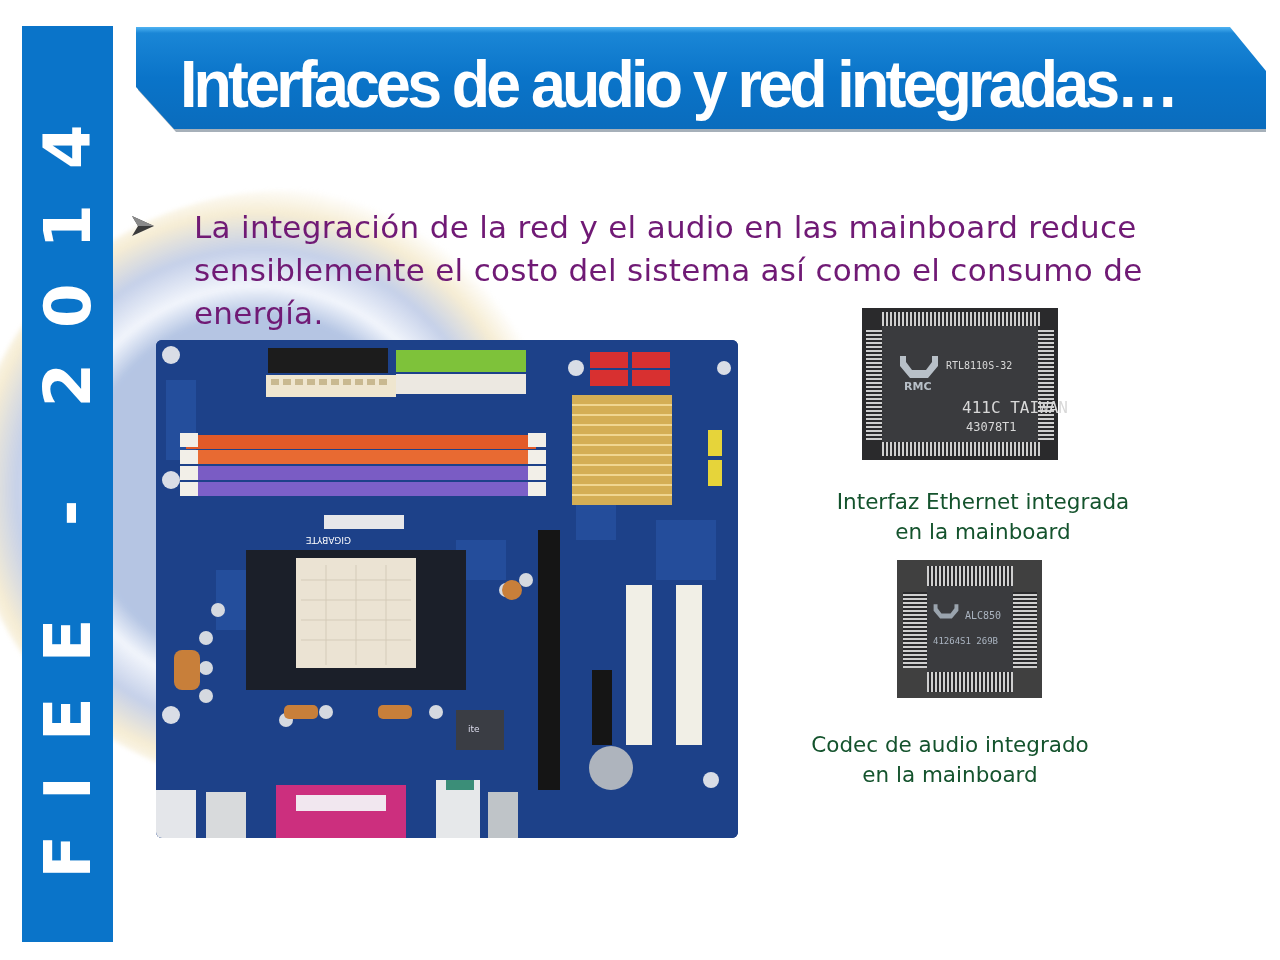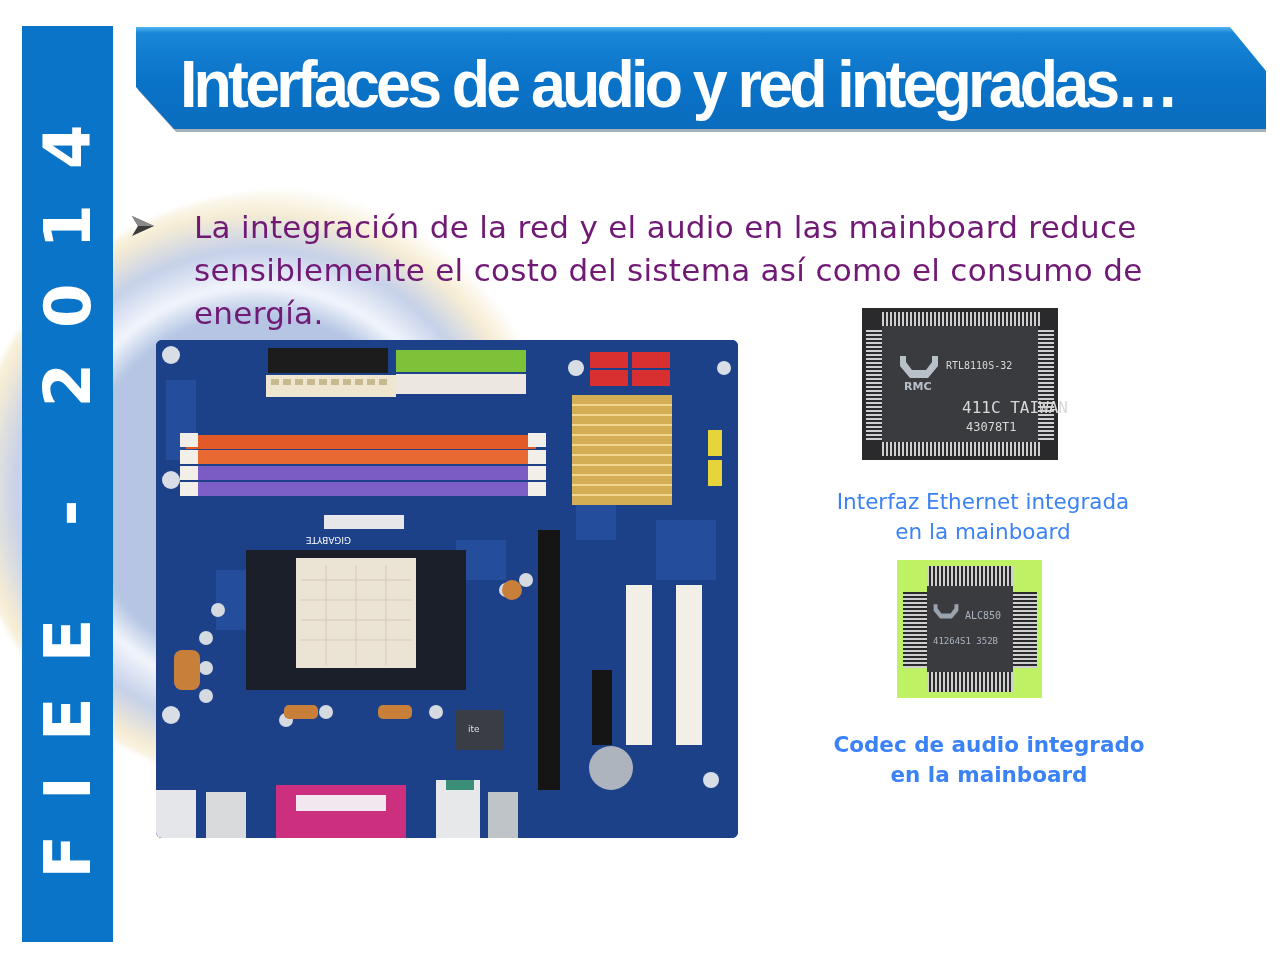--- a/index.html
+++ b/index.html
@@ -11,22 +11,22 @@
   .sidebar-text{position:absolute;left:0;top:0;width:916px;height:91px;transform-origin:0 0;transform:translate(0px,916px) rotate(-90deg);
     display:flex;align-items:center;justify-content:center;color:#fff;font-family:"DejaVu Sans",sans-serif;font-weight:900;font-size:64px;letter-spacing:35px;white-space:nowrap;}
   .banner{position:absolute;left:136px;top:27px;width:1130px;height:104px;}
   .banner svg{position:absolute;left:0;top:0;}
   .title{position:absolute;left:180px;top:46px;width:1060px;color:#fff;font-family:"Liberation Sans",sans-serif;font-weight:700;font-size:66px;letter-spacing:-4px;line-height:76px;white-space:nowrap;transform:scaleX(0.95);transform-origin:left center;}
   .bullet{position:absolute;left:132px;top:206px;width:1040px;}
   .bullet-arrow{position:absolute;left:0;top:10px;width:22px;height:20px;}
   .bullet-text{position:absolute;left:46px;top:0;width:990px;color:#701a75;font-family:"DejaVu Sans",sans-serif;font-size:31px;line-height:43px;letter-spacing:0.3px;margin-left:16px;}
   .mobo{position:absolute;left:156px;top:340px;width:582px;height:498px;background:#1c3f86;border-radius:6px;overflow:hidden;}
   .chip1{position:absolute;left:862px;top:308px;width:196px;height:152px;background:#2a2a2c;}
-  .chip2{position:absolute;left:897px;top:560px;width:145px;height:138px;background:#bef264;}
-  .caption{position:absolute;color:#3b82f6;font-family:"DejaVu Sans",sans-serif;font-size:21.5px;line-height:30px;text-align:center;}
+  .chip2{position:absolute;left:897px;top:560px;width:145px;height:138px;background:#404040;}
+  .caption{position:absolute;color:#14532d;font-family:"DejaVu Sans",sans-serif;font-size:21.5px;line-height:30px;text-align:center;}
   .pins-h{position:absolute;background:repeating-linear-gradient(90deg,#cfcfcf 0 2px,#2a2a2c 2px 4px);}
   .pins-v{position:absolute;background:repeating-linear-gradient(0deg,#cfcfcf 0 2px,#2a2a2c 2px 4px);}
   .chip-body{position:absolute;background:#3a3b3e;}
   .chip-label{position:absolute;color:#d8d8d8;font-family:"DejaVu Sans Mono",monospace;white-space:nowrap;}
 </style>
 </head>
 <body>
 
 <div class="seal"></div>
 
@@ -211,19 +211,19 @@
 <div class="chip2">
   <div class="pins-h" style="left:30px;top:6px;width:86px;height:20px;"></div>
   <div class="pins-h" style="left:30px;top:112px;width:86px;height:20px;"></div>
   <div class="pins-v" style="left:6px;top:32px;width:24px;height:76px;"></div>
   <div class="pins-v" style="left:116px;top:32px;width:24px;height:76px;"></div>
   <div class="chip-body" style="left:30px;top:26px;width:86px;height:86px;">
     <svg style="position:absolute;left:4px;top:16px;" width="30" height="28" viewBox="0 0 46 40">
       <path d="M4 2 L10 2 L10 8 L16 16 L30 16 L36 8 L36 2 L42 2 L42 12 L32 24 L14 24 L4 12 Z" fill="#9aa4ae"></path>
     </svg>
     <div class="chip-label" style="left:38px;top:24px;font-size:10px;color:#aab4c0;">ALC850</div>
-    <div class="chip-label" style="left:6px;top:50px;font-size:9px;color:#aab4c0;">41264S1  352B</div>
+    <div class="chip-label" style="left:6px;top:50px;font-size:9px;color:#aab4c0;">41264S1  269B</div>
   </div>
 </div>
-<div class="caption" style="left:823px;top:730px;width:332px;font-weight:bold;">
+<div class="caption" style="left:784px;top:730px;width:332px;">
   <div>Codec de audio integrado</div>
   <div>en la mainboard</div>
 </div>
 
 </body></html>

